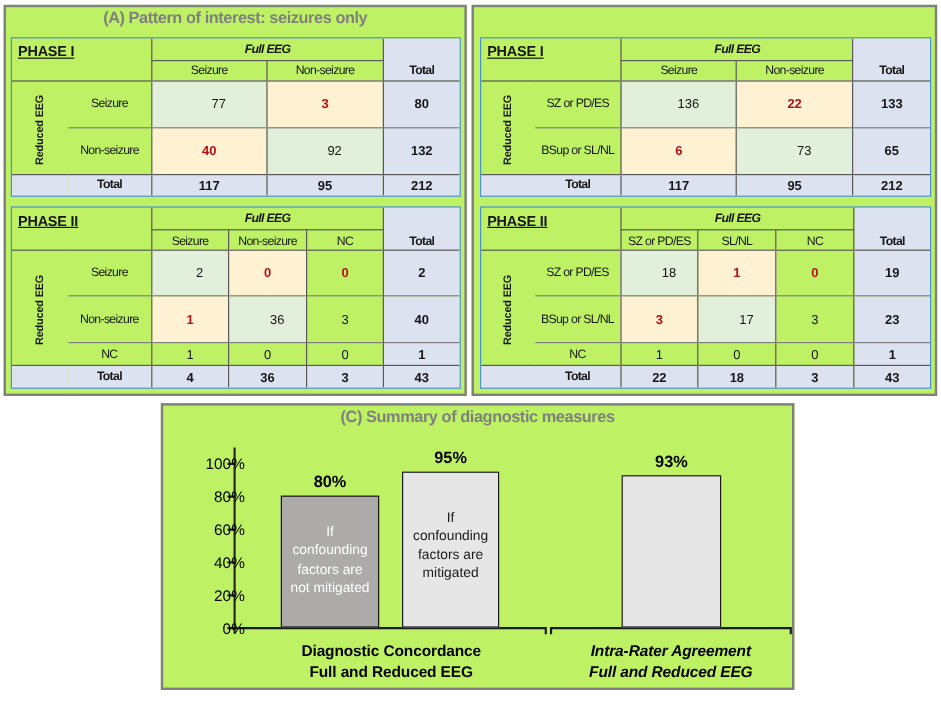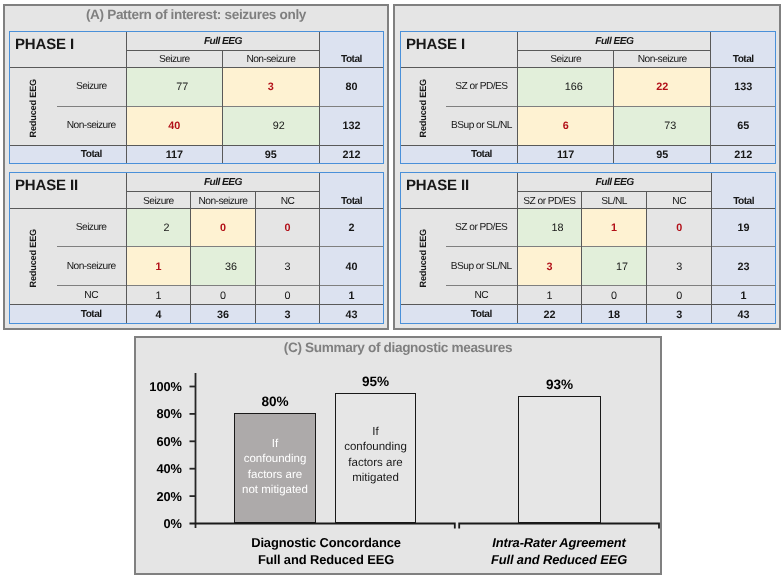--- a/index.html
+++ b/index.html
@@ -3,21 +3,21 @@
 <meta charset="utf-8">
 <title>Figure</title>
 <style>
   html,body{margin:0;padding:0;}
   body{width:784px;height:588px;background:#ffffff;
        font-family:"Liberation Sans",sans-serif;overflow:hidden;
        -webkit-font-smoothing:antialiased;text-rendering:geometricPrecision;}
   .root{position:relative;width:784px;height:588px;}
 
   
-  .panel{position:absolute;border:2px solid #808080;background:#e5e5e5;box-sizing:border-box;}
+  .panel{position:absolute;border:2px solid #808080;background:#bef264;box-sizing:border-box;}
   #panel-a{left:3px;top:4px;width:386px;height:326px;}
   #panel-b{left:393px;top:4px;width:388px;height:326px;}
   #panel-c{left:134px;top:336px;width:528px;height:239px;}
 
   .panel-title{position:absolute;left:0;right:0;text-align:center;
      color:#7F7F7F;font-weight:bold;font-size:13.6px;letter-spacing:-0.35px;}
   #panel-a .panel-title,#panel-b .panel-title{top:1px;}
   #panel-c .panel-title{top:2px;font-size:13.6px;}
 
   
@@ -32,31 +32,31 @@
   .tbl td{border:0;padding:0;text-align:center;vertical-align:middle;
        font-size:10.2px;color:#171717;line-height:1.12;letter-spacing:-0.55px;padding-top:1px;}
   .br{border-right:1px solid #595959 !important;}
   .bt{border-top:1px solid #595959 !important;}
   .bb{border-bottom:1px solid #595959 !important;font-style:italic;}
   .bt-thin{border-top:1px solid #7f7f7f !important;}
   .tbl td.b{font-weight:bold;}
   .tbl td[data-name="cell-total-header"]{vertical-align:bottom;padding-bottom:1px;}
   .tbl td[data-name="cell-col-header"]{padding-top:3px;}
   .tbl td[data-name="cell-value"],.tbl td[data-name="cell-row-total"],.tbl td[data-name="cell-total-value"]{letter-spacing:0px;font-size:10.8px;}
-  .tbl td.lft{text-align:left;padding-left:5px;vertical-align:top;padding-top:5px;font-size:15px;letter-spacing:-0.15px;}
+  .tbl td.lft{text-align:left;padding-left:5px;vertical-align:top;padding-top:5px;font-size:12px;letter-spacing:-0.15px;text-decoration:underline;}
   .tbl td.green{background:#E2EFDA;padding-left:16px;}
   .tbl td.orange{background:#FEF2D2;}
   .tbl td.blue{background:#DCE2F0;}
   .tbl td.red{color:#B21018;font-weight:bold;}
   .vert{writing-mode:vertical-rl;transform:rotate(180deg) translate(-3px, -3px);margin-right:6px;display:inline-block;
         font-weight:bold;font-size:9.1px;letter-spacing:-0.15px;white-space:nowrap;}
 
   
   .chart{position:absolute;left:0;top:0;width:100%;height:100%;}
-  .ytick{position:absolute;text-align:right;font-weight:bold;font-size:12.8px;color:#000;}
+  .ytick{position:absolute;text-align:right;font-weight:normal;font-size:12.8px;color:#000;margin-left:22px;}
   .bar{position:absolute;border:1.5px solid #191919;box-sizing:border-box;}
   .barlabel{position:absolute;text-align:center;font-weight:bold;font-size:13.6px;color:#000;}
   .barinner{position:absolute;text-align:center;font-size:11.5px;line-height:1.33;}
   .catlabel{position:absolute;text-align:center;font-weight:bold;font-size:12.9px;color:#000;line-height:1.33;letter-spacing:-0.1px;}
   .axes{position:absolute;left:0;top:0;}
   #bar1{left:98px;top:75px;width:82px;height:110px;background:#ADAAAA;}
   #bar2{left:199px;top:55px;width:81px;height:130px;background:#E6E6E6;}
   #bar3{left:382px;top:58px;width:83px;height:127px;background:#E6E6E6;}
   #bl1{left:98px;top:56px;width:82px;}
   #bl2{left:199px;top:36px;width:81px;}
@@ -190,21 +190,21 @@
           <td colspan="2" class="b br bb" data-name="cell-group-header">Full EEG</td>
           <td class="blue b" rowspan="2" data-name="cell-total-header">Total</td>
         </tr>
         <tr style="height:17px">
           <td class="br" data-name="cell-col-header">Seizure</td>
           <td class="br" data-name="cell-col-header">Non-seizure</td>
         </tr>
         <tr style="height:39px" data-name="table-row">
           <td rowspan="2" class="bt" data-name="cell-row-group-label"><span class="vert">Reduced EEG</span></td>
           <td class="br bt" data-name="cell-row-label">SZ or PD/ES</td>
-          <td class="green br bt" data-name="cell-value">166</td>
+          <td class="green br bt" data-name="cell-value">136</td>
           <td class="orange br bt red" data-name="cell-value">22</td>
           <td class="blue b bt" data-name="cell-row-total">133</td>
         </tr>
         <tr style="height:39px" data-name="table-row">
           <td class="br bt-thin" data-name="cell-row-label">BSup or SL/NL</td>
           <td class="orange br bt-thin red" data-name="cell-value">6</td>
           <td class="green br bt-thin" data-name="cell-value">73</td>
           <td class="blue b bt-thin" data-name="cell-row-total">65</td>
         </tr>
         <tr style="height:18px" data-name="table-total-row">

